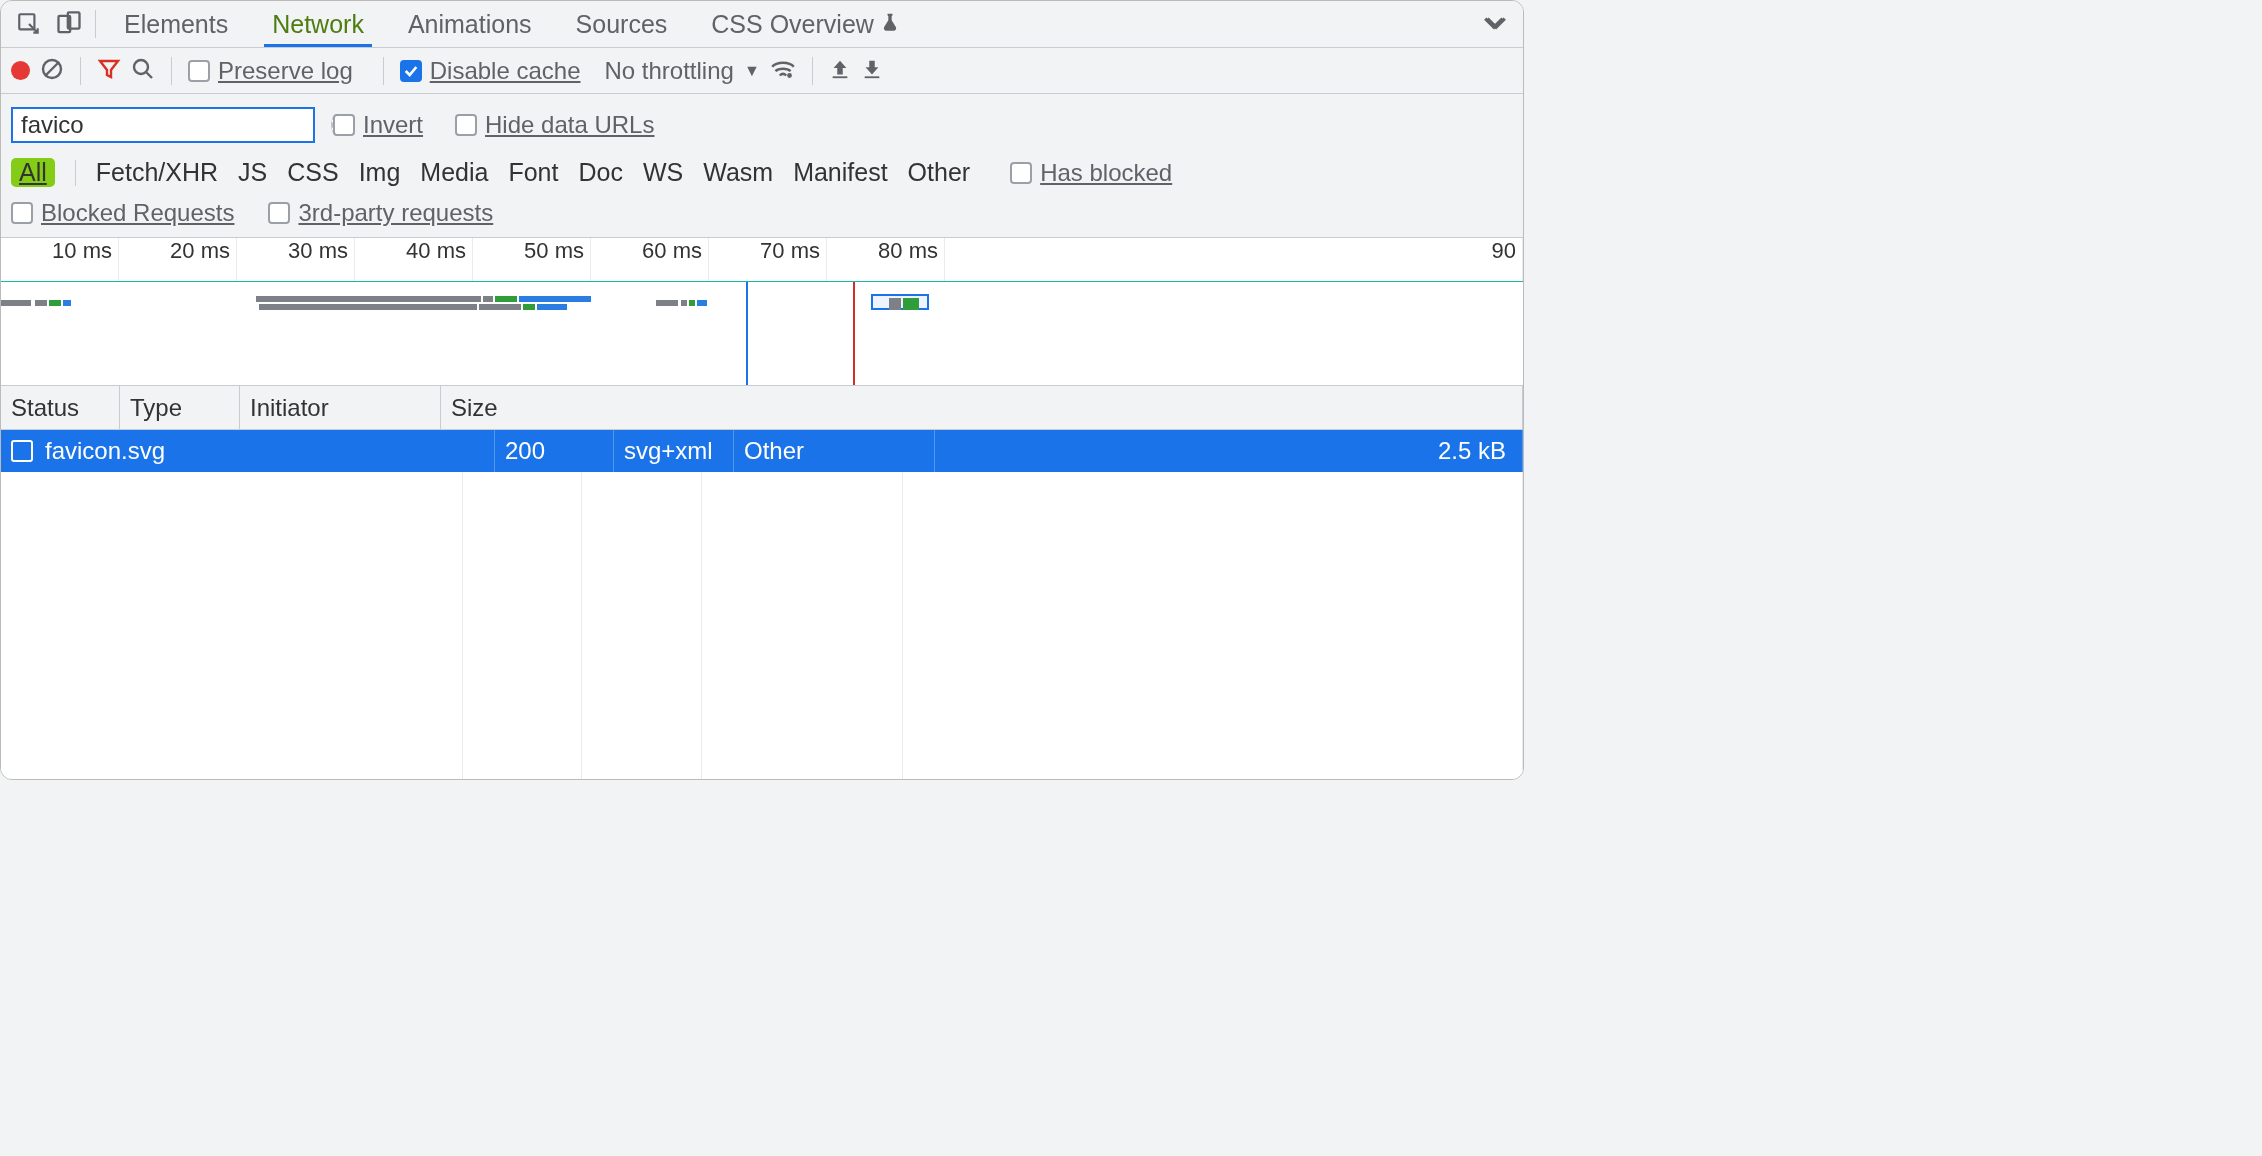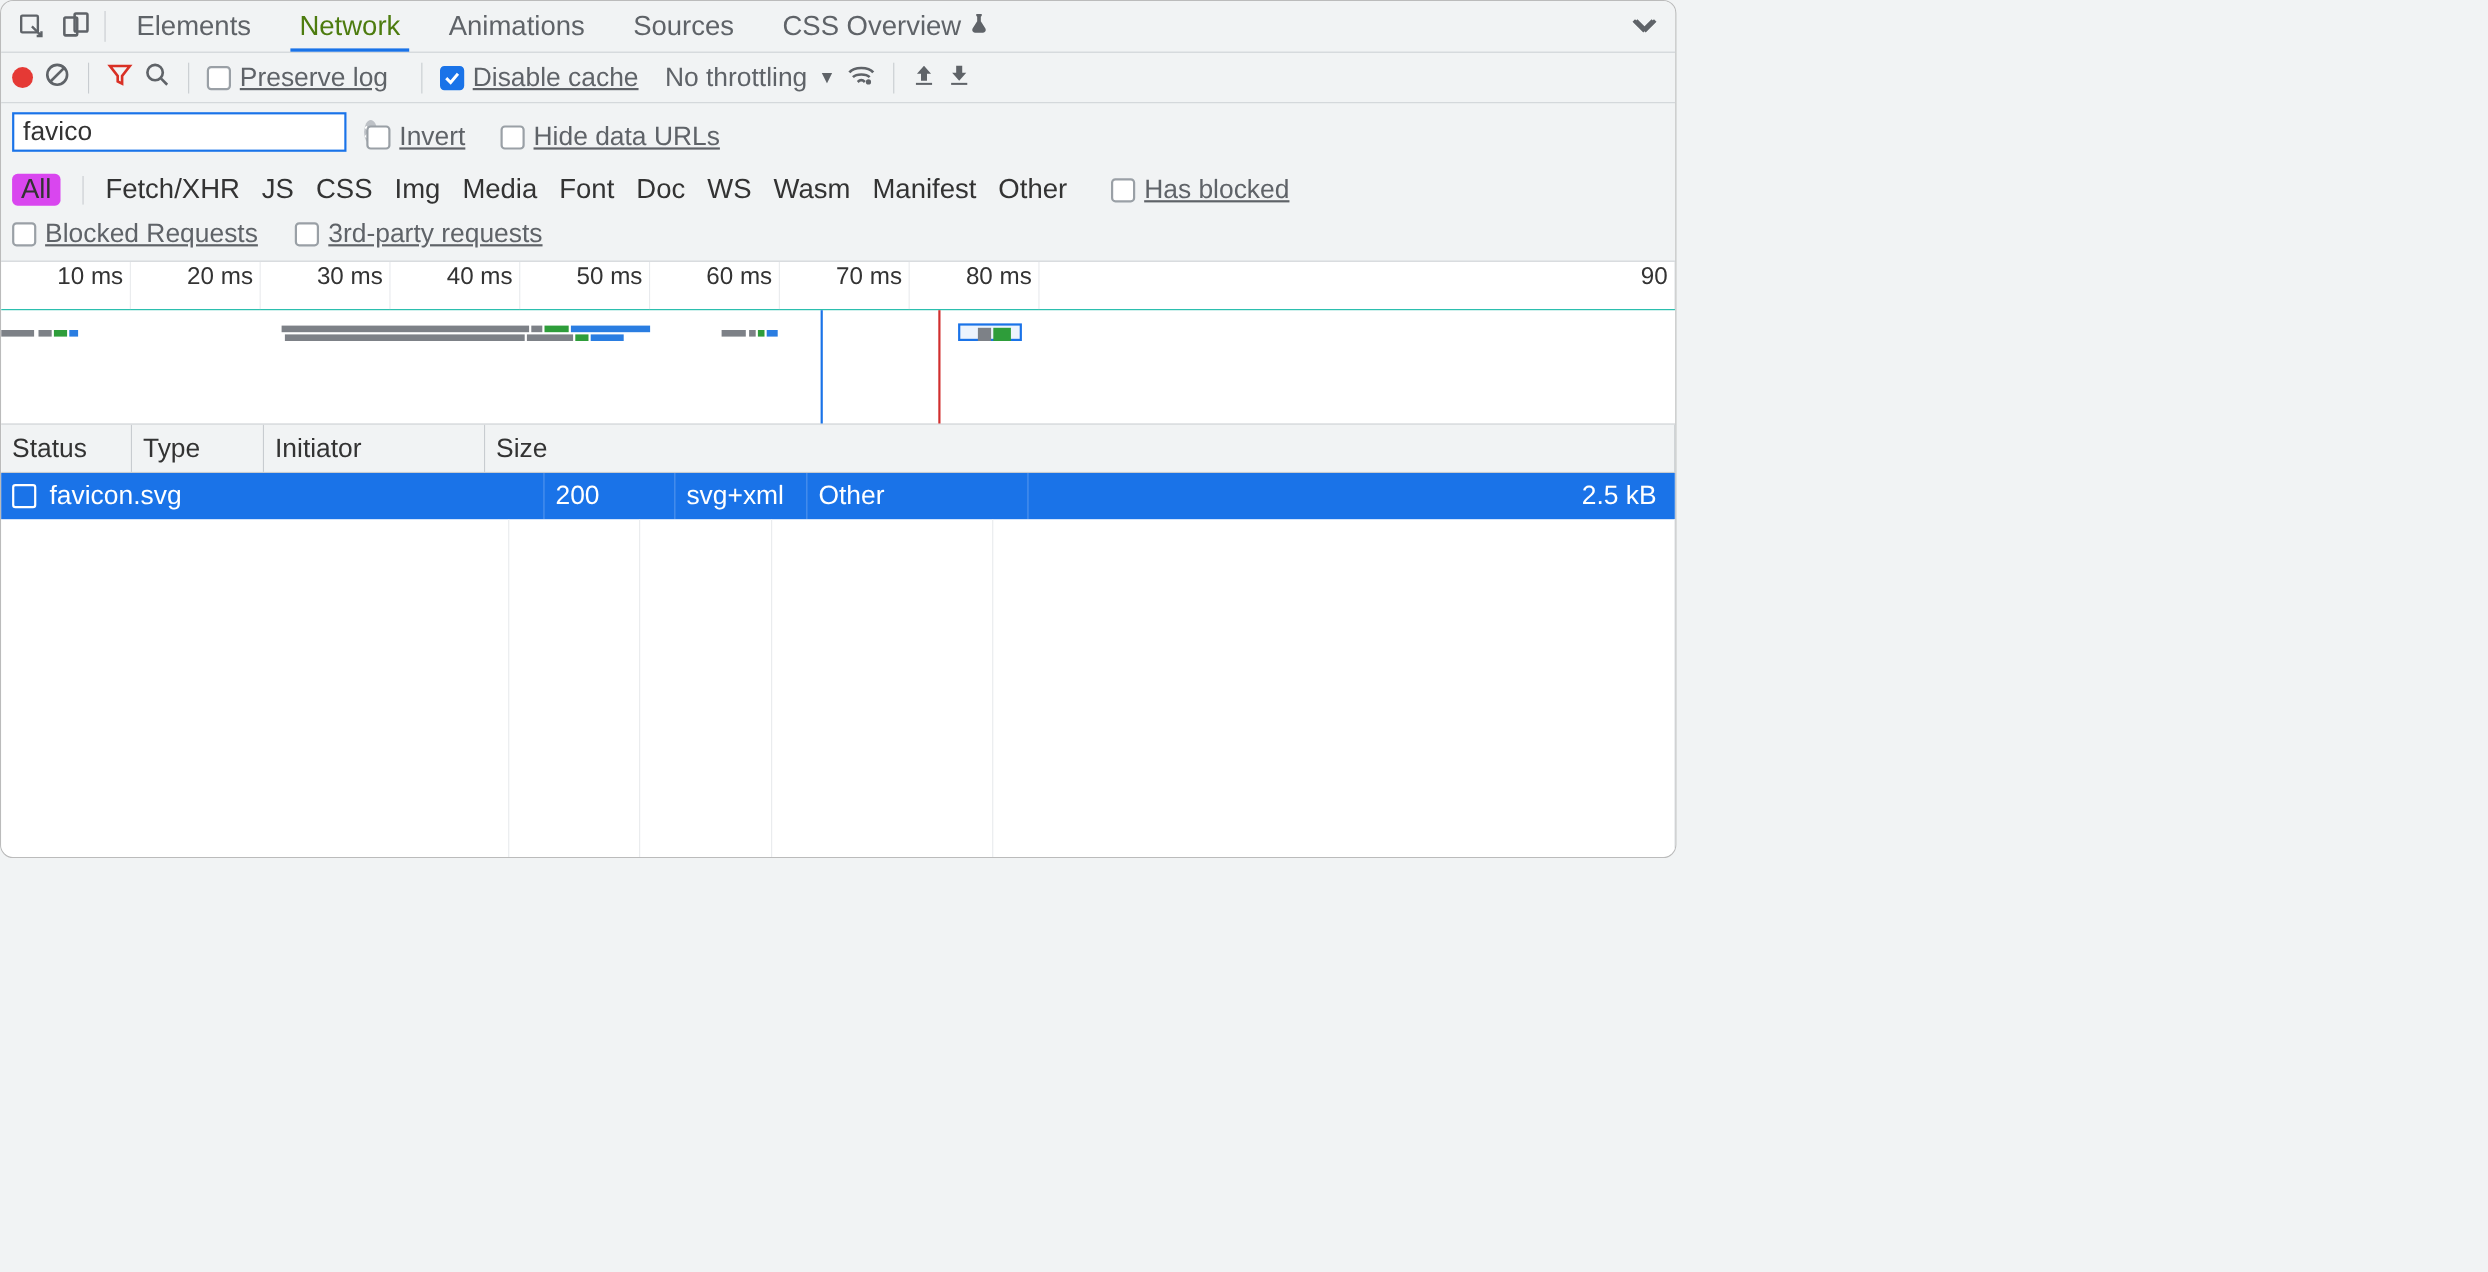--- a/index.html
+++ b/index.html
@@ -52,32 +52,32 @@
 .checkbox svg { display:none; }
 .chk-label { font-size:24px; color:#5f6368; display:flex; align-items:center; margin-right:14px;text-decoration:underline; }
 
 .throttle { font-size:24px; color:#5f6368; display:flex; align-items:center; gap:10px; }
 
 .filterbar {
   padding: 8px 10px 0 10px;
   border-bottom: 1px solid #c8ccd0;
   background:#f1f3f4;
 }
-.filterbar-row1 { display:flex; gap:18px; height:46px; }
+.filterbar-row1 { display:flex; align-items:center; gap:18px; height:46px; }
 .filter-input-wrap {
   width: 304px; height:36px; border:2px solid #1a73e8; background:#fff; display:flex; align-items:center; padding:0 6px 0 8px;
 }
 .filter-input { border:none; outline:none; font-size:24px; flex:1; background:transparent; color:#333; }
 .clear-icon { width:22px; height:22px; border-radius:50%; background:#bdc1c6; display:flex; align-items:center; justify-content:center; color:#fff; font-size:16px; }
 
 .typefilters {
   display:flex; align-items:center; gap:20px; padding: 10px 0 6px 0; flex-wrap:wrap; font-size:25px; color:#333;
 }
 .typefilter { cursor:pointer; }
-.typefilter.active { background:#d946ef; border-radius:5px; padding:0 8px; }
+.typefilter.active { background:#84cc16; border-radius:5px; padding:0 8px;text-decoration:underline; }
 .type-sep { width:1px; height:26px; background:#c8ccd0; }
 
 .toggle-row { display:flex; align-items:center; gap:20px; padding: 6px 0 10px 0; }
 
 .timeline {
   height: 148px; background:#fff; border-bottom: 1px solid #c8ccd0; position:relative; overflow:hidden;
 }
 .timeline-ticks { display:flex; height:44px; border-bottom:1px solid #14b8a6; }
 .tick { flex:0 0 118px; text-align:right; font-size:22px; color:#333; padding-right:6px; border-right:1px solid #e8eaed; height:100%;}
 .timeline-body { position:relative; height:112px; }

